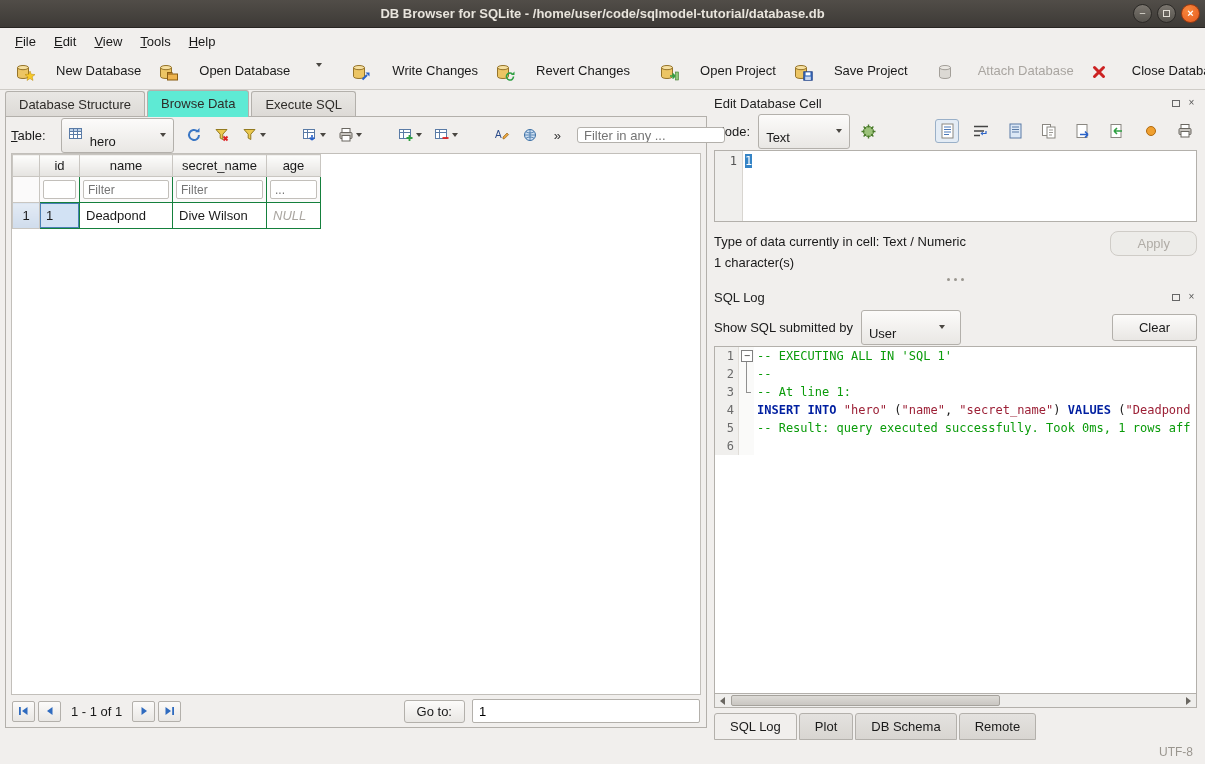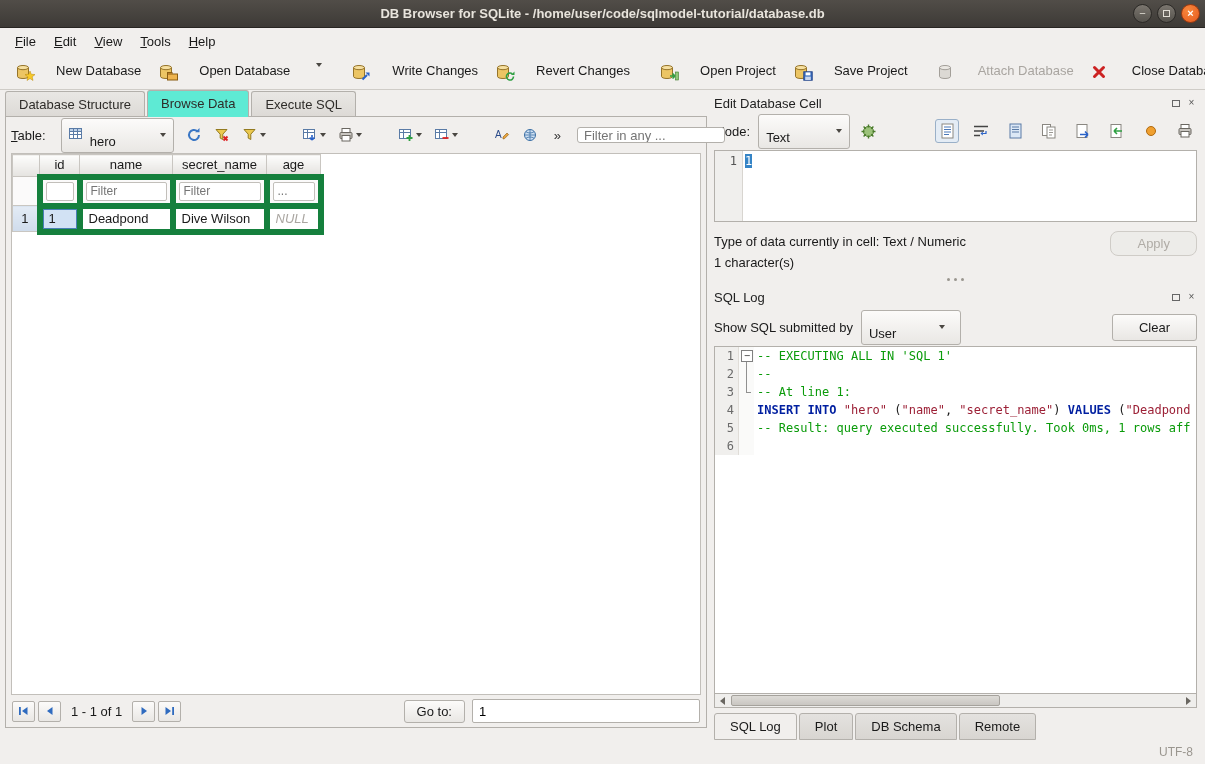--- a/index.html
+++ b/index.html
@@ -48,21 +48,21 @@
   .select .sel-text { min-width:60px;margin-top:12px; }
   .mini-btn { width:24px; height:24px; display:flex; align-items:center; justify-content:center; border-radius:3px; position:relative; }
   .mini-btn svg { display:block; }
   .chevron-btn { padding:2px 4px; color:#333; font-size:13px; }
   .any-filter { margin-left:auto; margin-right:3px; width:148px; height:16px; border:1px solid #b3b0ab; border-radius:3px; padding:2px 6px; font-size:13px; font-family:"Liberation Sans",sans-serif; }
 
   
   .grid-area { flex:1; margin:0 5px; background:#fff; border:1px solid #c2bfba; overflow:hidden; }
   table.grid { border-collapse:collapse; table-layout:fixed; }
   .grid th { background:linear-gradient(#fdfdfc,#e5e3e0); border:1px solid #c9c6c1; font-weight:normal; height:22px; padding:1px 4px; text-align:center; }
-  .grid td { border:6px solid #15803d; height:26px; padding:2px 6px; background:#fff; }
+  .grid td { border:1px solid #15803d; height:26px; padding:2px 6px; background:#fff; }
   .grid .rowhdr { background:linear-gradient(#fdfdfc,#e5e3e0); border:1px solid #c9c6c1; text-align:center; width:26px; padding:1px 4px; }
   .grid .filter-row td { padding:2px 3px; background:#fbfafa; }
   .grid .filter-row input { width:100%; height:19px; border:1px solid #c2bfba; border-radius:2px; padding:1px 4px; font-size:12px; font-family:"Liberation Sans",sans-serif; }
   .grid .sel-cell { background:#d2e2f4; box-shadow:inset 0 0 0 1px #4a7fb5; }
   .grid .rowhdr.active { background:linear-gradient(#e3ebf5,#cfdcec); }
   .null-val { color:#aaa6a1; font-style:italic; }
 
   
   .browse-footer { height:32px; display:flex; align-items:center; padding:0 6px; gap:3px; }
   .nav-btn { width:23px; height:21px; border:1px solid #b3b0ab; background:linear-gradient(#fcfbfa,#e9e7e4); border-radius:2px; display:flex; align-items:center; justify-content:center; }

